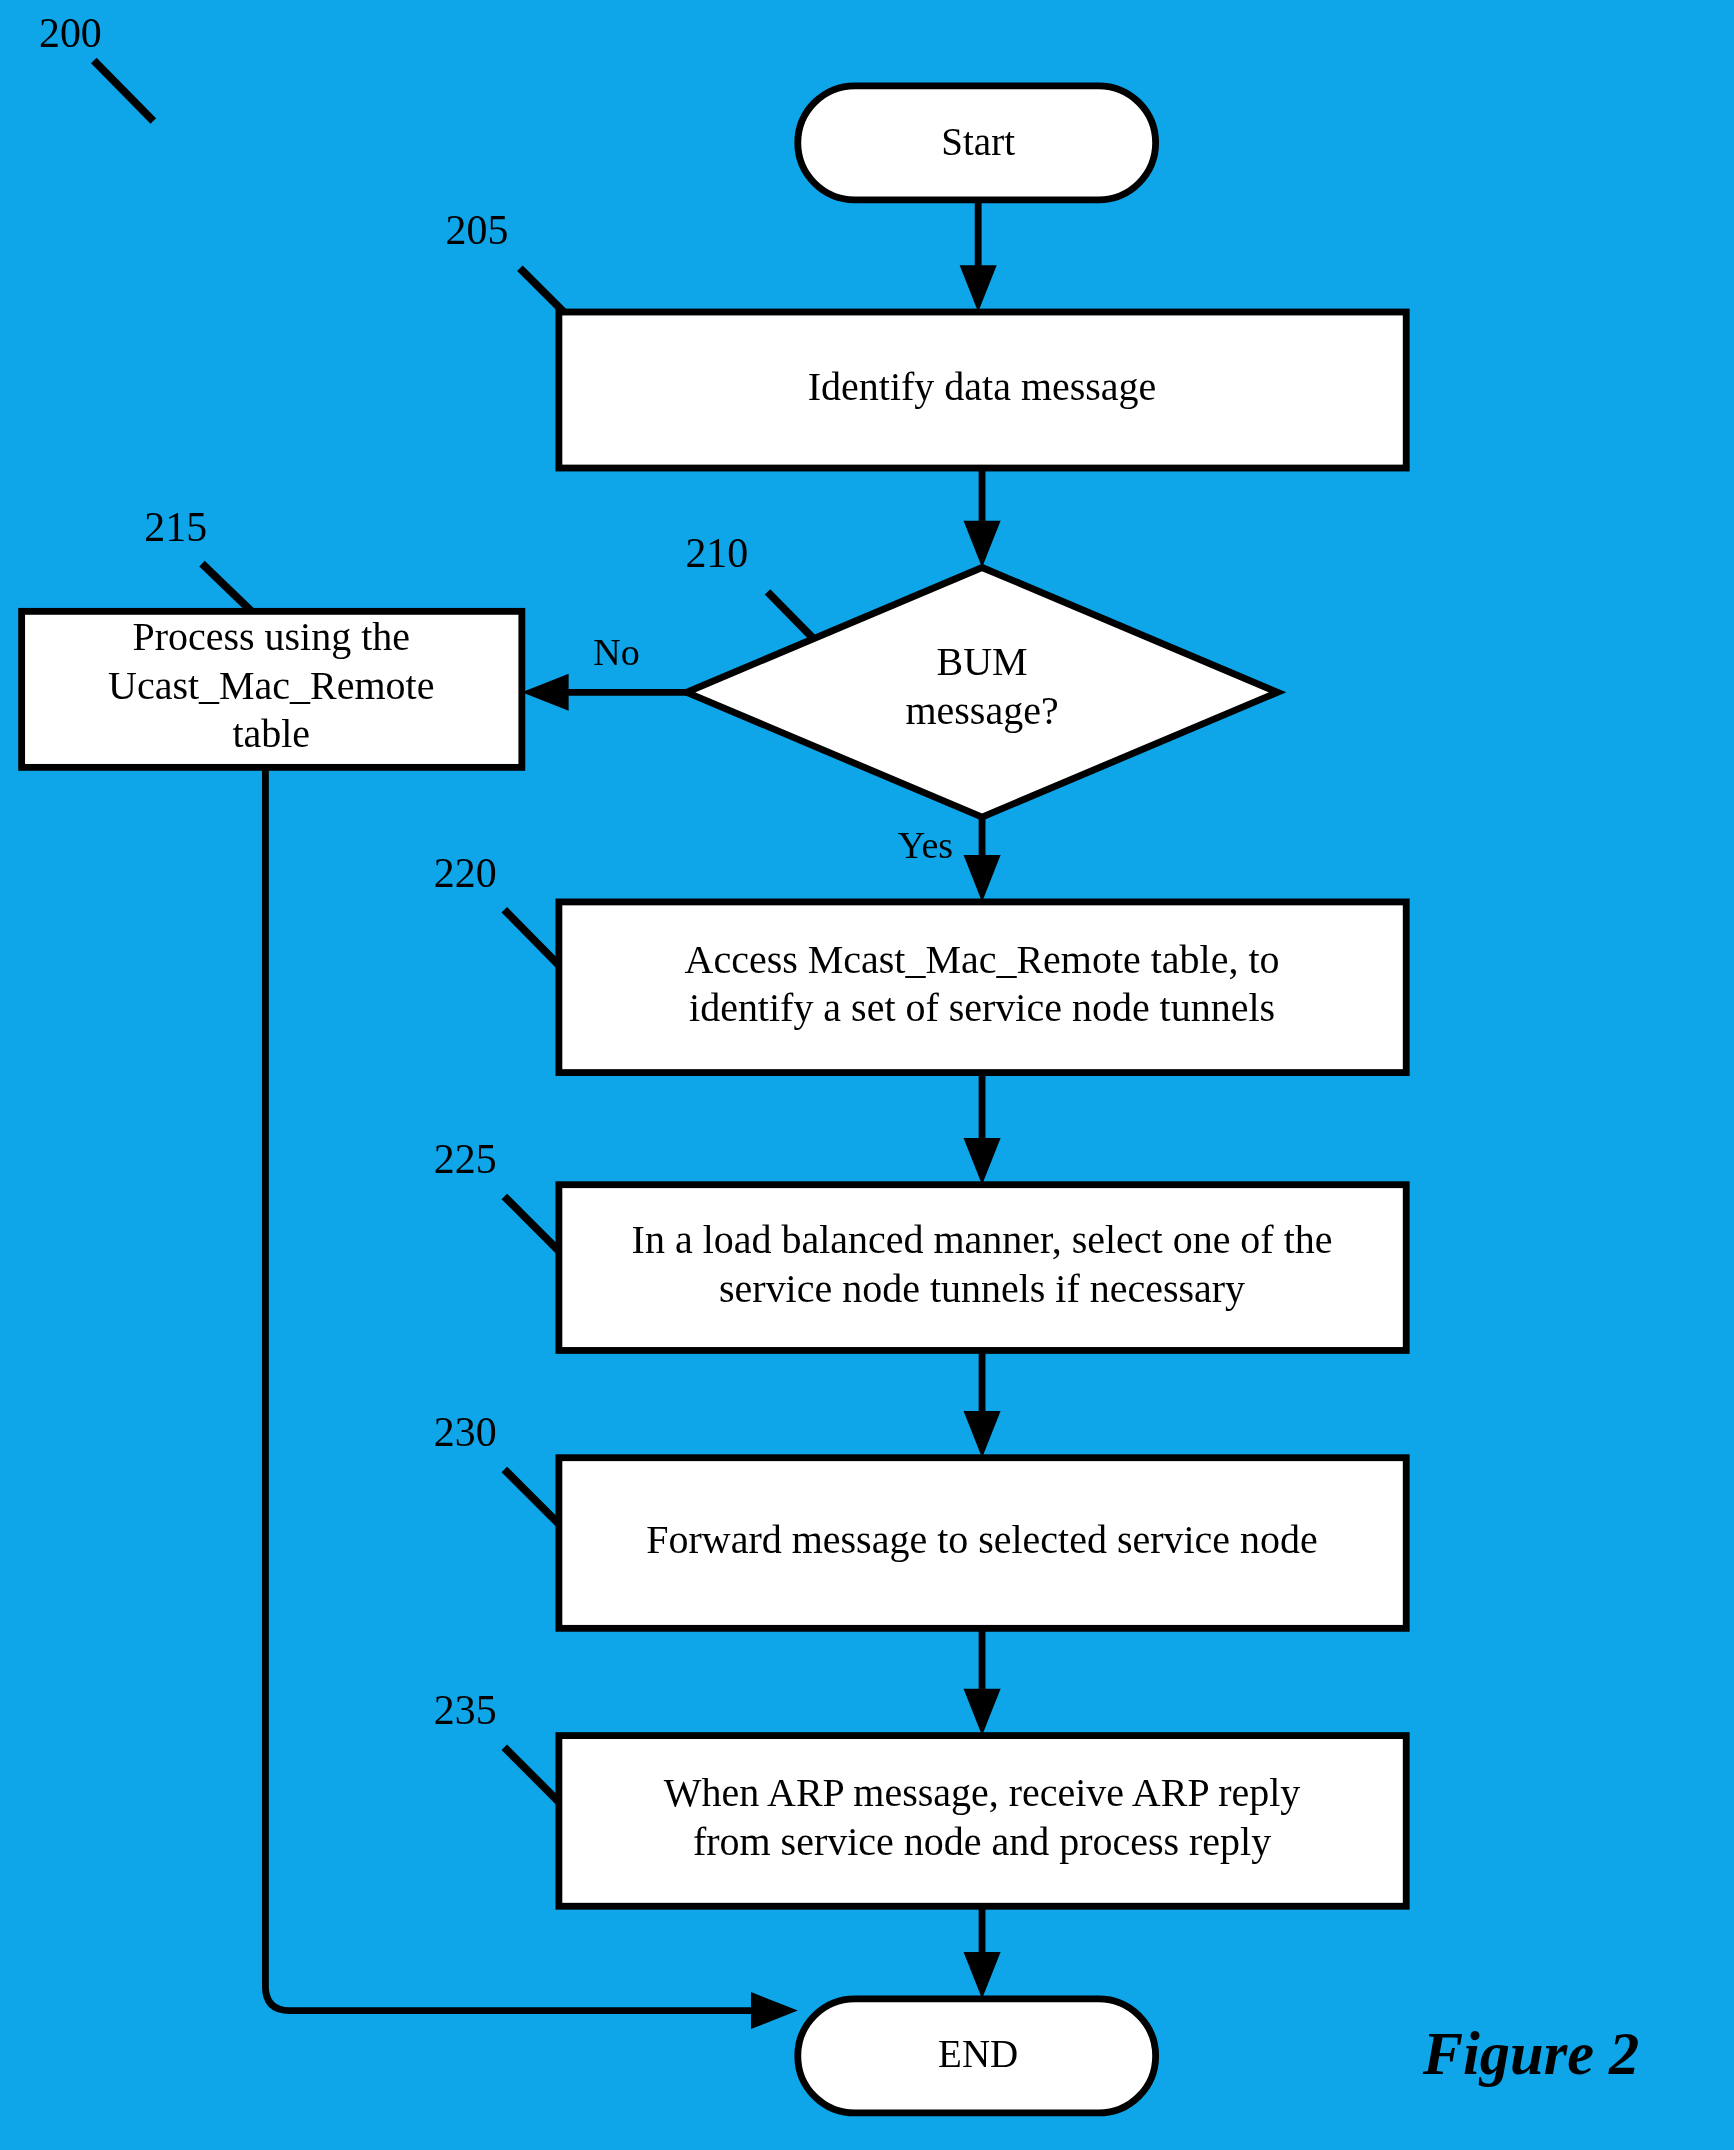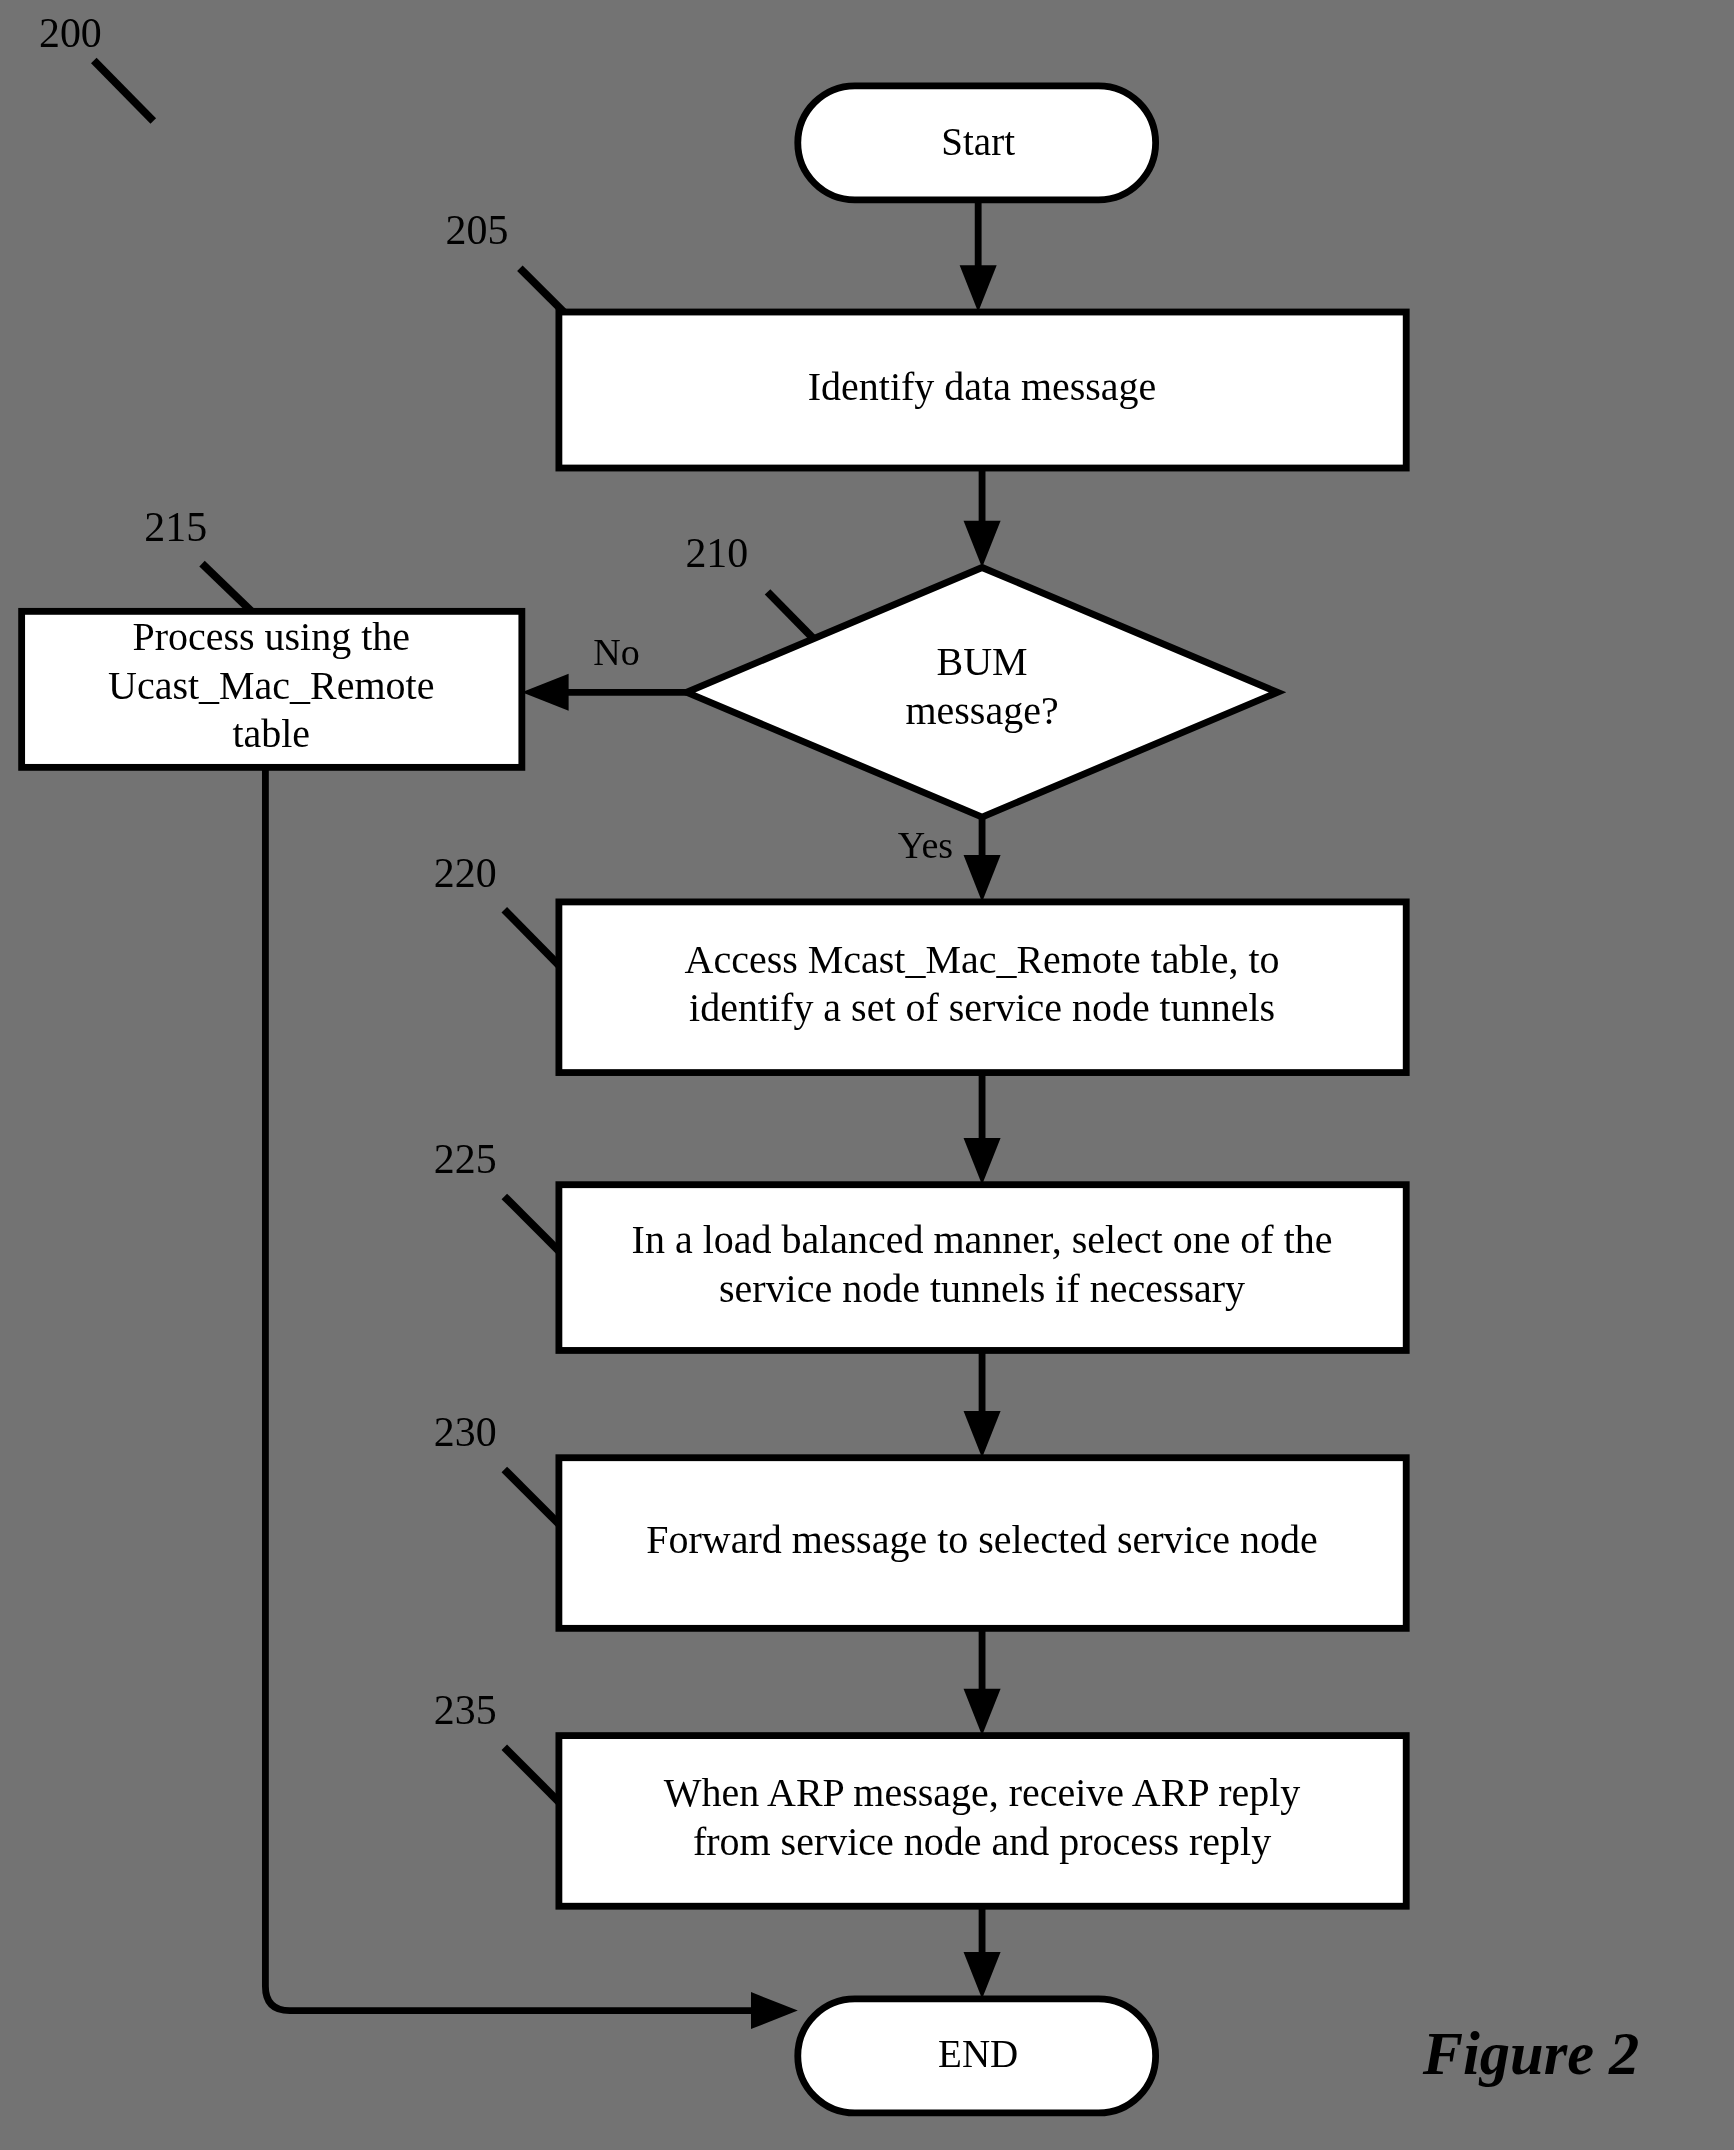--- a/index.html
+++ b/index.html
@@ -11,21 +11,21 @@
   body {
     width: 1735px;
     height: 2150px;
     overflow: hidden;
     font-family: "Liberation Serif", "DejaVu Serif", serif;
   }
   #figure-root {
     position: relative;
     width: 1735px;
     height: 2150px;
-    background: #737373;
+    background: #0ea5e9;
   }
   svg#flowchart {
     position: absolute;
     top: 0;
     left: 0;
     width: 1735px;
     height: 2150px;
     display: block;
   }
   .shape-outline {

